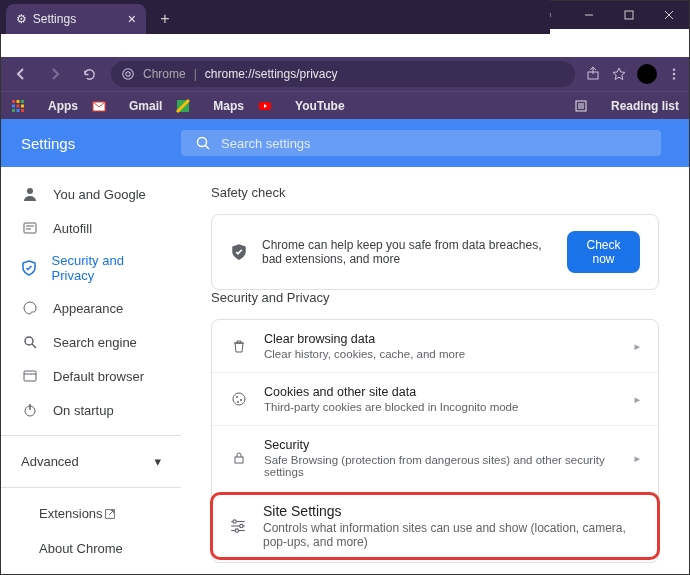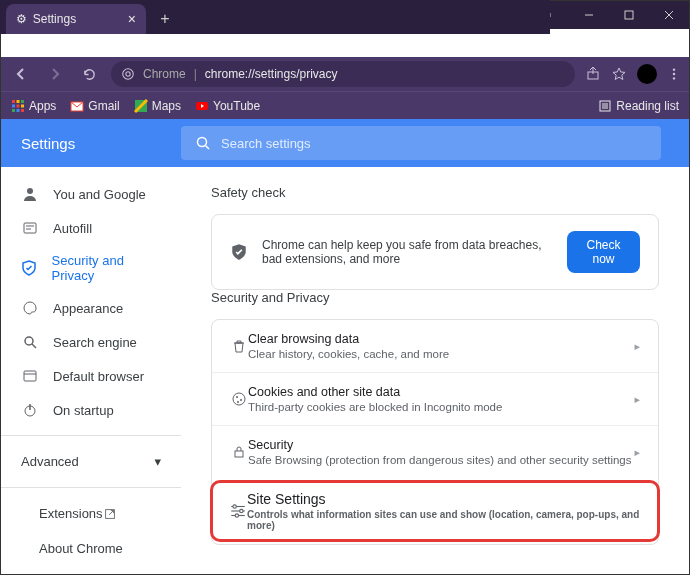--- a/index.html
+++ b/index.html
@@ -22,57 +22,57 @@
 .toolbar .navbtn { color: #c8c0d8; width: 24px; height: 24px; display: flex; align-items: center; justify-content: center; }
 .toolbar .navbtn.disabled { opacity: 0.4; }
 .omnibox { flex: 1; height: 26px; background: #3a2c54; border-radius: 13px; display: flex; align-items: center; padding: 0 10px; gap: 8px; color: #c8c0d8; font-size: 12px; }
 .omnibox .origin { color: #aaa; }
 .omnibox .path { color: #e8e8e8; }
 .toolbar-right { display: flex; align-items: center; gap: 10px; color: #c8c0d8; }
 .avatar { width: 20px; height: 20px; background: #000; border-radius: 50%; }
 
 
 .bookmarks { height: 28px; background: #4a3968; display: flex; align-items: center; padding: 0 10px; gap: 14px; font-size: 12px; color: #e8e8e8; border-top: 1px solid rgba(255,255,255,0.08); }
-.bookmarks .bm { display: flex; align-items: center; gap: 4px; }
+.bookmarks .bm { display: flex; align-items: center; gap: 23px; font-weight: bold; }
 .bookmarks .spacer { flex: 1; }
 .bm-ico { width: 14px; height: 14px; display: inline-block; }
 
 
 .settings-header { height: 48px; background: #4285f4; display: flex; align-items: center; padding: 0 20px; color: #fff; }
 .settings-header .title { font-size: 15px; width: 160px; }
-.searchbox { flex: 1; max-width: 480px; height: 34px; background: #689df6; border-radius: 4px; display: flex; align-items: center; padding: 0 14px; gap: 10px; color: #fff; font-size: 13px; }
+.searchbox { flex: 1; max-width: 480px; height: 26px; background: #689df6; border-radius: 4px; display: flex; align-items: center; padding: 0 14px; gap: 10px; color: #fff; font-size: 13px; }
 .searchbox input { background: transparent; border: none; color: #fff; outline: none; flex: 1; font-size: 13px; }
 .searchbox input::placeholder { color: #e0ecff; }
 
 
 .main { display: flex; height: calc(575px - 28px - 34px - 28px - 48px); background: #fff; }
 .sidebar { width: 180px; padding: 10px 0; font-size: 13px; color: #3c4043; }
 .sidebar .item { display: flex; align-items: center; gap: 14px; padding: 8px 20px; cursor: pointer; }
 .sidebar .item.active { color: #1a73e8; }
 .sidebar .item .sico { width: 18px; height: 18px; display: flex; align-items: center; justify-content: center; color: #5f6368; }
 .sidebar .item.active .sico { color: #1a73e8; }
 .sidebar .divider { height: 1px; background: #e0e0e0; margin: 8px 0; }
 .sidebar .advanced { display: flex; align-items: flex-start; justify-content: space-between; padding: 10px 20px; font-size: 13px; }
 .sidebar .ext { display: flex; align-items: center; justify-content: flex-start; padding: 10px 20px; font-size: 13px; margin-left: 18px; }
 
 .content { flex: 1; padding: 18px 30px; overflow: auto; }
 .section-title { font-size: 13px; color: #3c4043; margin-bottom: 14px; }
 .card { border: 1px solid #e0e0e0; border-radius: 8px; background: #fff; }
 .safety-row { display: flex; align-items: center; padding: 16px 18px; gap: 14px; font-size: 12px; color: #3c4043; }
 .safety-row .btn { margin-left: auto; background: #1a73e8; color: #fff; border: none; border-radius: 8px; padding: 7px 16px; font-size: 12px; font-weight: 500; }
-.list-row { display: flex; align-items: center; padding: 12px 18px; border-top: 1px solid #eee; font-size: 12px; position: relative; }
+.list-row { display: flex; align-items: center; padding: 12px 18px; gap: 16px; border-top: 1px solid #eee; font-size: 12px; position: relative; }
 .list-row:first-child { border-top: none; }
 .list-row .rico { width: 18px; color: #5f6368; display: flex; align-items: center; justify-content: center; flex-shrink: 0; }
 .list-row .txt { flex: 1; }
 .list-row .row-title { color: #202124; font-size: 12.5px; margin-bottom: 2px; }
 .list-row .row-sub { color: #5f6368; font-size: 11.5px; }
 .list-row .chev { color: #9aa0a6; font-size: 11px; }
 .highlighted { border: 3px solid #e53935; border-radius: 10px; margin: 2px -2px; padding: 8px 16px; }
 .highlighted .row-title { font-size: 14px; color: #202124; }
-.highlighted .row-sub { font-size: 10px; font-weight: bold; }
+.highlighted .row-sub { font-size: 12px; }
 
 svg { display: block; }
 </style>
 </head>
 <body>
 
 <div class="tabstrip">
   <div class="tab">
     <span class="gear">⚙</span>
     <span>Settings</span>

